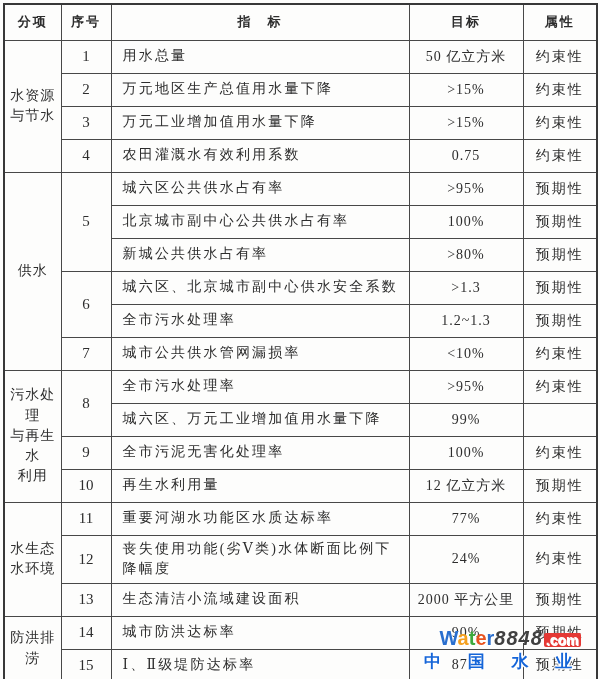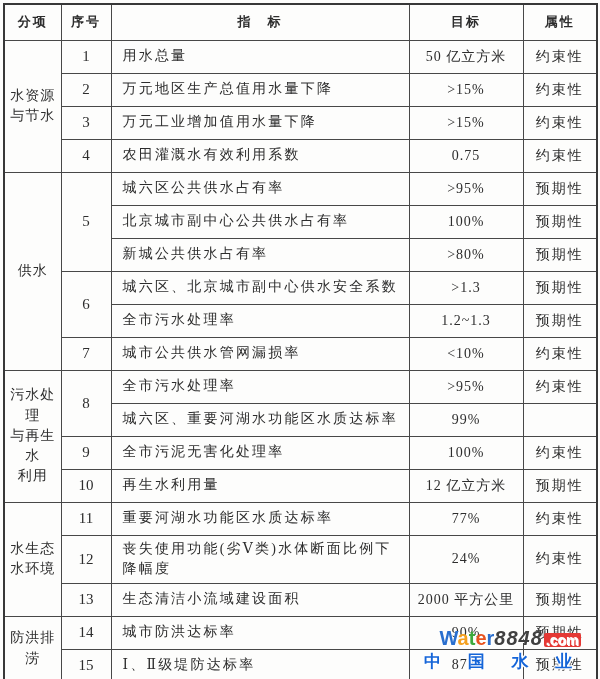--- a/index.html
+++ b/index.html
@@ -133,21 +133,21 @@
   <tr class="r">
     <td class="cat" rowspan="4">污水处理
 与再生水
 利用</td>
     <td class="no" rowspan="2">8</td>
     <td class="ind">全市污水处理率</td>
     <td class="tgt">&gt;95%</td>
     <td class="attr">约束性</td>
   </tr>
   <tr class="r">
-    <td class="ind">城六区、重要河湖水功能区水质达标率</td>
+    <td class="ind">城六区、万元工业增加值用水量下降</td>
     <td class="tgt">99%</td>
     <td class="attr"></td>
   </tr>
   <tr class="r">
     <td class="no">9</td>
     <td class="ind">全市污泥无害化处理率</td>
     <td class="tgt">100%</td>
     <td class="attr">约束性</td>
   </tr>
   <tr class="r">

